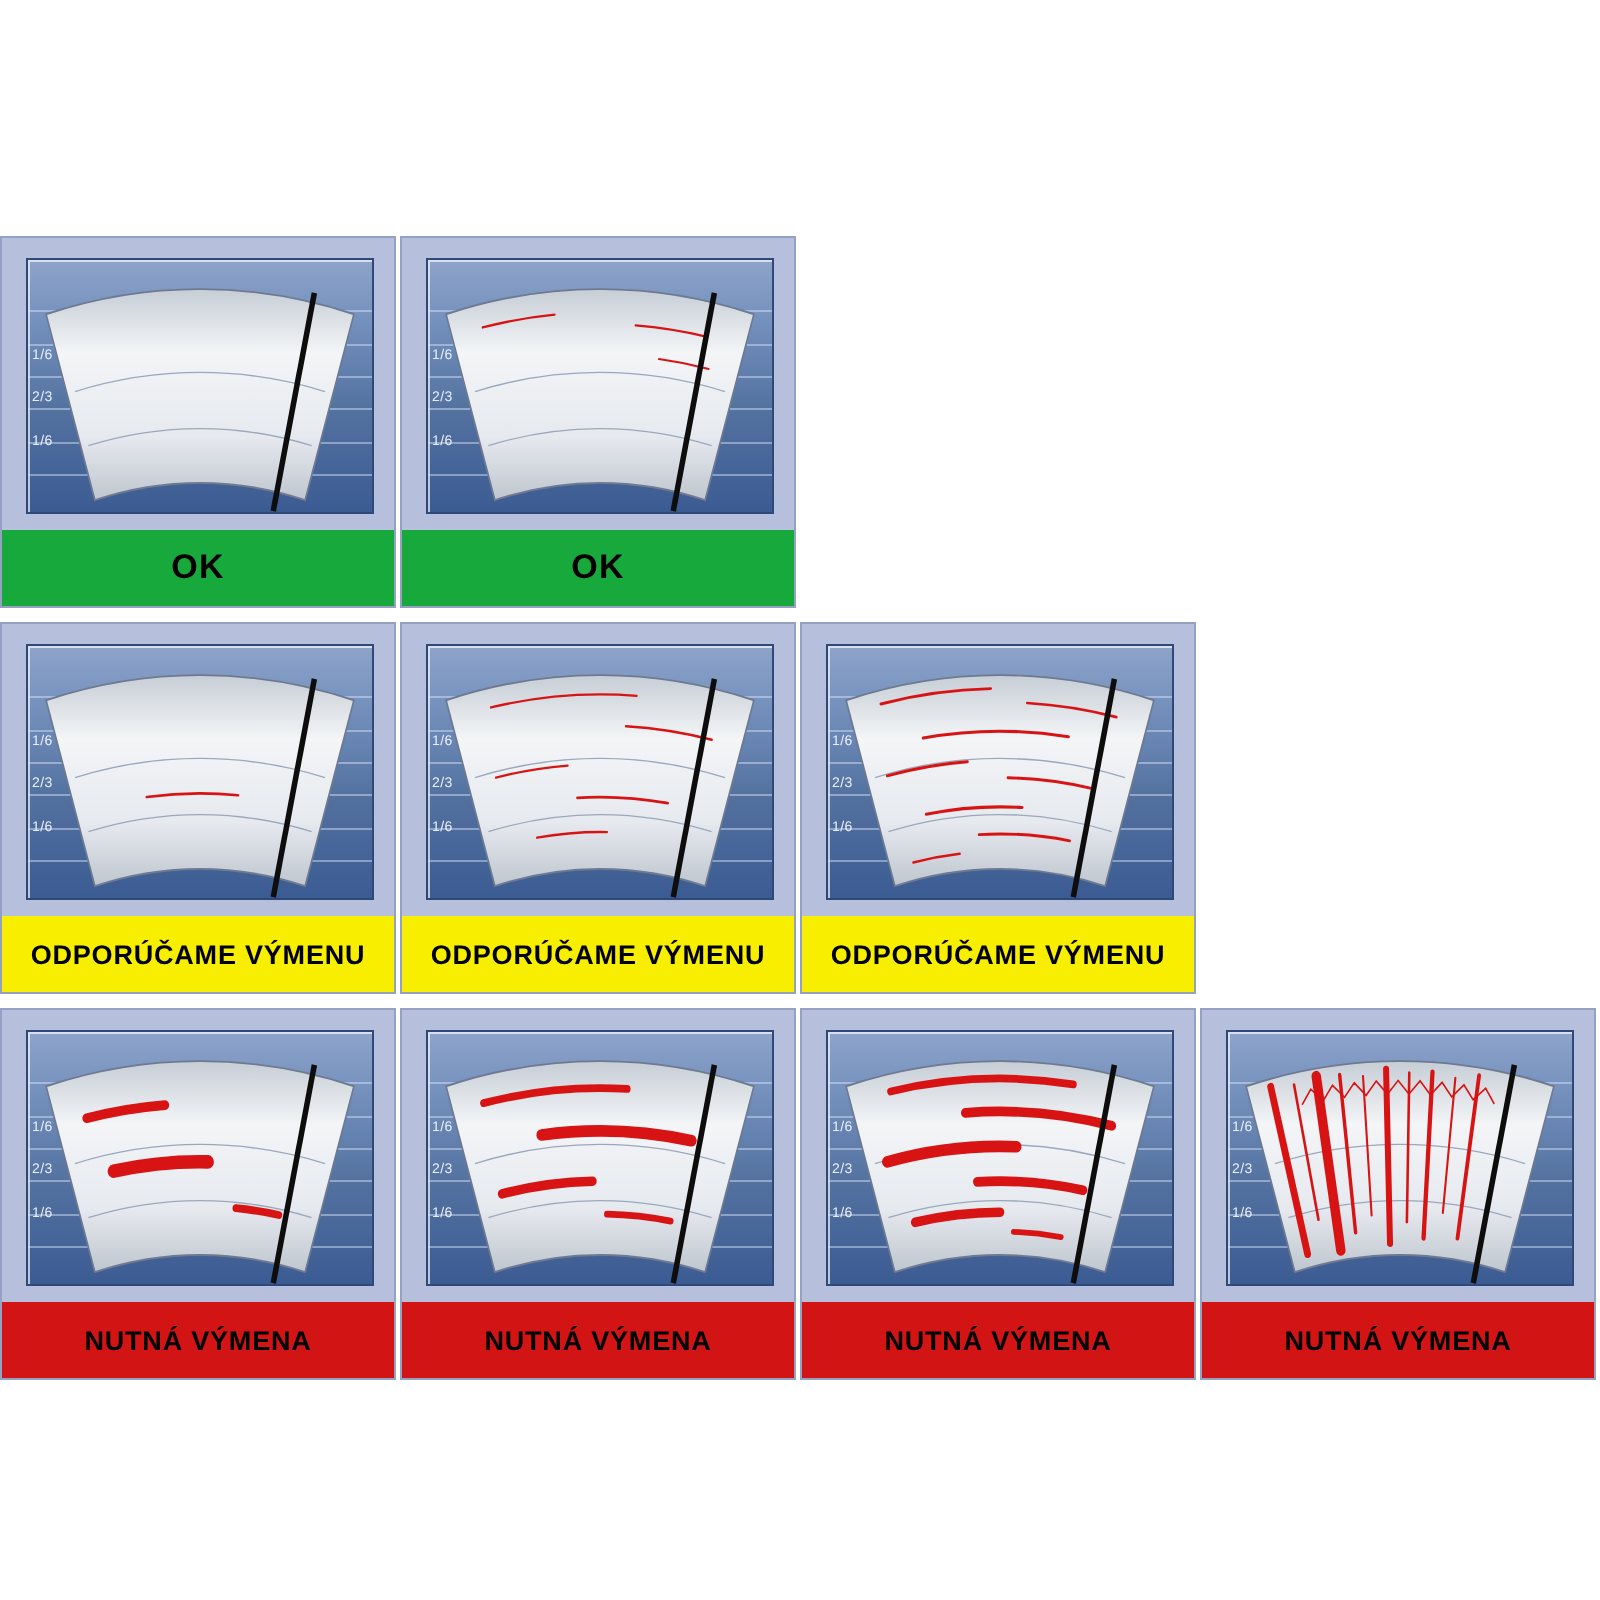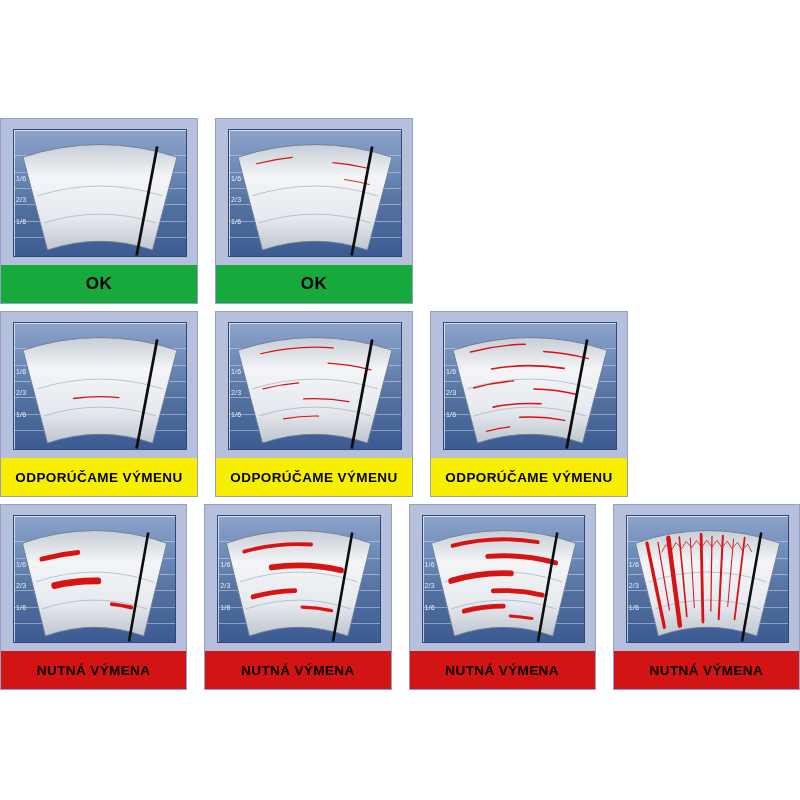--- a/index.html
+++ b/index.html
@@ -1,21 +1,21 @@
 <!DOCTYPE html>
 <html><head>
 <meta charset="utf-8">
 <style>
   html,body{margin:0;padding:0;}
   body{
     width:800px;height:800px;background:#ffffff;position:relative;
     font-family:"Liberation Sans",sans-serif;
   }
   .grid{position:absolute;top:118px;left:0;width:800px;}
-  .row{display:flex;gap:17px;margin-bottom:7px;align-items:center;}
+  .row{display:flex;gap:2px;margin-bottom:7px;align-items:center;}
   .cell{
     width:198px;box-sizing:border-box;background:#b6c0dc;
     border:1px solid #95a1c2;
   }
   .panel-wrap{height:146px;padding:10px 12px;box-sizing:border-box;}
   .panel{
     position:relative;width:100%;height:100%;overflow:hidden;
     background:linear-gradient(180deg,#8ea3c9 0%,#7390bd 25%,#53719f 60%,#3b5b93 100%);
     border:1px solid #2e4877;
     box-shadow:inset 1px 1px 0 rgba(255,255,255,0.65);

